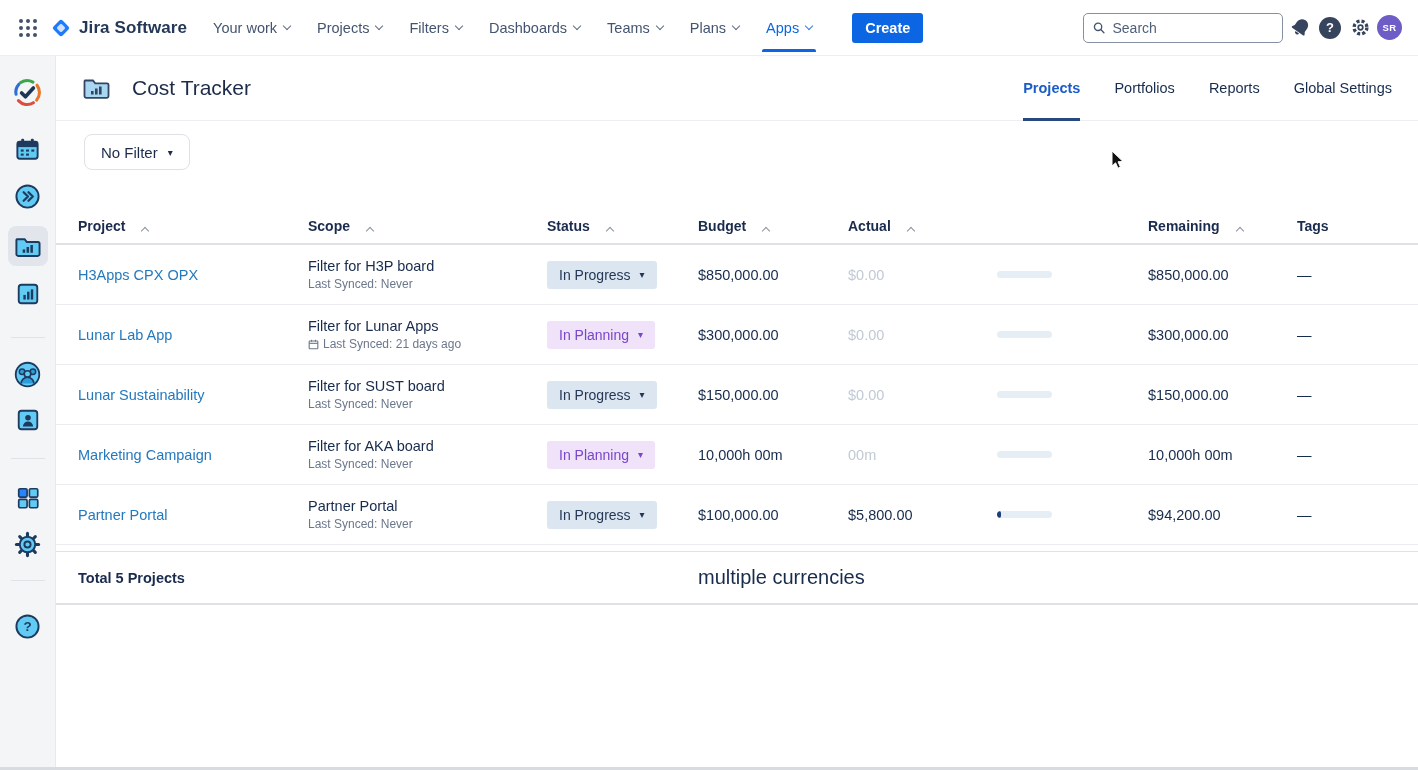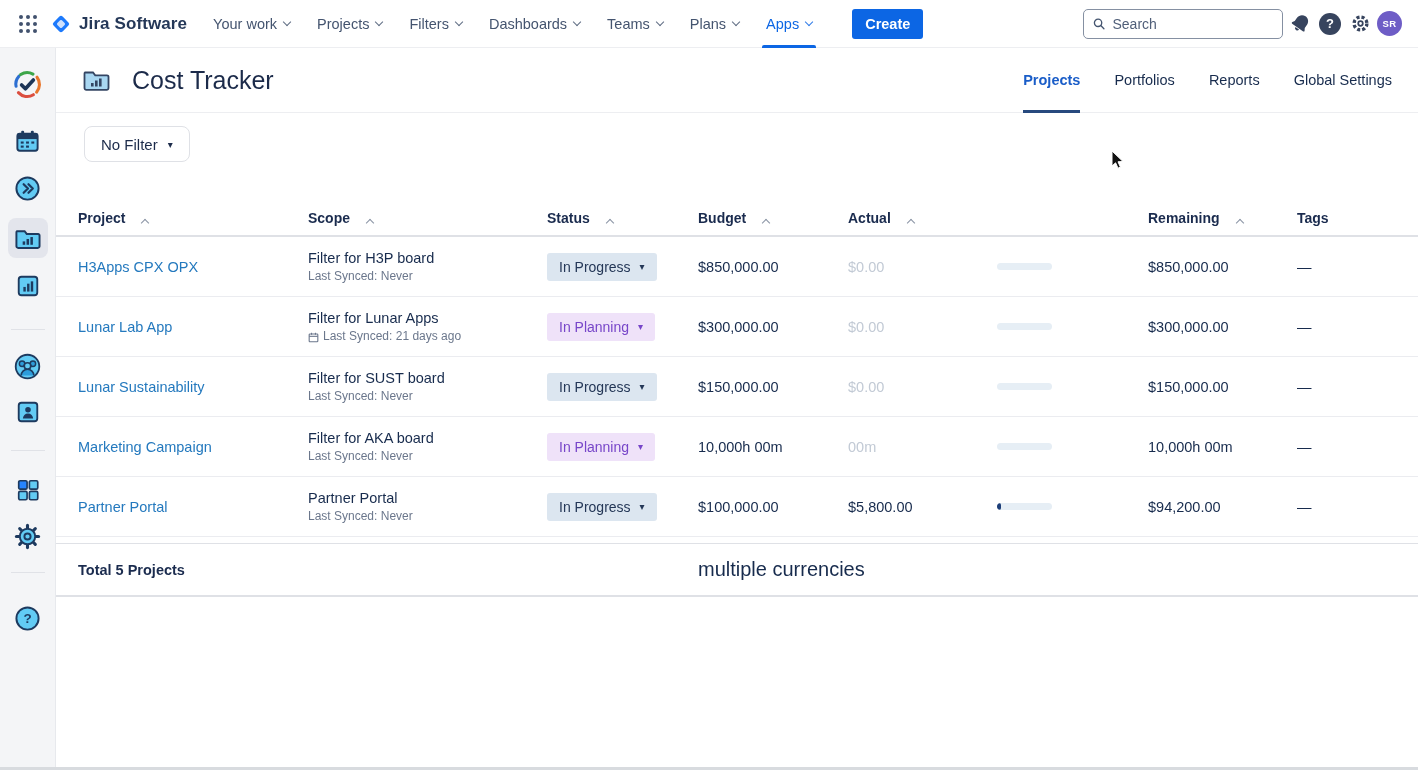--- a/index.html
+++ b/index.html
@@ -9,21 +9,21 @@
     --badge-planning-bg:#EFE2F9; --badge-planning-text:#7746C9;
     --avatar-purple:#6E5DC6; --icon-cyan:#62CBF4; --icon-navy:#1D3A5F;
     --text-dark:#172B4D; --text-mid:#44546F; --text-soft:#6B778C; --text-muted:#C2CAD5;
     --row-border:#EBECF0; --head-border:#DFE1E6; --sidebar-bg:#F4F5F7;
   }
   *{box-sizing:border-box;margin:0;padding:0}
   body{font-family:"Liberation Sans",sans-serif;background:#fff;color:var(--text-dark)}
   .app{position:relative;width:1418px;height:770px;background:#fff;overflow:hidden}
 
   
-  .topnav{height:48px;display:flex;align-items:center;border-bottom:1px solid #EDEEF1;padding:0 16px 0 14px;background:#fff}
+  .topnav{height:56px;display:flex;align-items:center;border-bottom:1px solid #EDEEF1;padding:0 16px 0 14px;background:#fff}
   .grid-btn{width:28px;height:28px;display:flex;align-items:center;justify-content:center;border:none;background:none;cursor:pointer;margin-right:8px}
   .brand{display:flex;align-items:center;gap:7px;margin-right:26px}
   .brand-text{font-size:17px;font-weight:600;color:#253858;letter-spacing:.1px}
   .nav-menu{display:flex;align-items:center;gap:27px;height:48px}
   .nav-item{position:relative;display:flex;align-items:center;height:48px;font-size:14.5px;color:var(--text-mid);cursor:pointer}
   .nav-item.active{color:var(--jira-blue);font-weight:500}
   .nav-item.active::after{content:"";position:absolute;left:-4px;right:-4px;bottom:0;height:3px;border-radius:2px 2px 0 0;background:var(--jira-blue)}
   .chev{display:inline-block;width:6px;height:6px;border-right:1.6px solid currentColor;border-bottom:1.6px solid currentColor;transform:rotate(45deg);margin-left:7px;margin-top:-4px;opacity:.85}
   .create-btn{margin-left:40px;background:var(--jira-blue);color:#fff;border:none;border-radius:3px;font-size:14.5px;font-weight:600;padding:7px 13px;cursor:pointer;font-family:inherit}
   .nav-right{margin-left:auto;display:flex;align-items:center;gap:4px}
@@ -40,42 +40,42 @@
   .sb-item{background:none;border:none;cursor:pointer;display:flex;align-items:center;justify-content:center;padding:0}
   .sb-tile{width:40px;height:40px;border-radius:8px}
   .sb-tile.active{background:#E3E5EC}
   .sb-divider{width:34px;height:1px;background:#E0E2E7;border:none}
 
   .content{flex:1;display:flex;flex-direction:column;background:#fff}
 
   
   .page-head{height:65px;display:flex;align-items:center;padding:0 26px 0 26px;border-bottom:1px solid #EDEEF1}
   .page-title-wrap{display:flex;align-items:center;gap:22px}
-  .page-title{font-size:25px;font-weight:500;color:#1C2B4A}
+  .page-title{font-size:21px;font-weight:500;color:#1C2B4A}
   .tabs{margin-left:auto;display:flex;gap:34px;height:65px;align-items:center}
   .tab{position:relative;height:65px;display:flex;align-items:center;font-size:14.5px;color:var(--text-dark);cursor:pointer}
   .tab.active{color:var(--active-tab-blue);font-weight:700}
   .tab.active::after{content:"";position:absolute;left:0;right:0;bottom:0;height:3px;background:var(--tab-underline)}
 
   
   .toolbar{display:flex;align-items:center;margin:13px 11px 0 28px;height:36px}
   .filter-btn{display:flex;align-items:center;gap:10px;height:36px;padding:0 16px;background:#fff;border:1px solid #DFE1E6;border-radius:8px;font-size:15px;font-weight:500;color:#1C2B4A;cursor:pointer;font-family:inherit}
   .filter-caret{font-size:10px;color:#1C2B4A}
   .create-project-btn{margin-left:auto;background:var(--tempo-button-navy);color:#fff;border:none;border-radius:6px;height:36px;padding:0 18px;font-size:15px;font-weight:700;cursor:pointer;font-family:inherit}
 
   
   .table{margin-top:38px}
   .tgrid{display:grid;grid-template-columns:230px 239px 151px 150px 149px 151px 149px 1fr;padding-left:22px;align-items:center}
   .thead{height:37px;border-bottom:2px solid var(--head-border)}
   .th{display:flex;align-items:flex-end;font-size:14px;font-weight:700;color:#1A2B4E;cursor:pointer}
   .sort-chev{display:inline-block;width:6px;height:6px;border-right:1.7px solid #8993A4;border-bottom:1.7px solid #8993A4;transform:rotate(-135deg);margin-left:17px;margin-top:4px}
   .trow{height:60px;border-bottom:1px solid var(--row-border)}
   .plink{font-size:14.5px;color:var(--link-blue);text-decoration:none;cursor:pointer}
   .scope-title{font-size:14.5px;color:var(--text-dark)}
-  .scope-sub{font-size:12px;color:var(--text-soft);margin-top:3px;display:flex;align-items:flex-end;gap:4px}
+  .scope-sub{font-size:12px;color:var(--text-soft);margin-top:3px;display:flex;align-items:center;gap:4px}
   .status-badge{display:inline-flex;align-items:center;gap:9px;border:none;border-radius:3px;padding:6px 12px;font-size:14px;cursor:pointer;font-family:inherit}
   .status-badge.st-progress{background:var(--badge-progress-bg);color:var(--badge-progress-text)}
   .status-badge.st-planning{background:var(--badge-planning-bg);color:var(--badge-planning-text)}
   .st-caret{font-size:10px;line-height:1}
   .num{font-size:14.5px;color:var(--text-dark)}
   .num.muted{color:var(--text-muted)}
   .pbar{width:55px;height:7px;border-radius:4px;background:#E6EEF5;overflow:hidden}
   .pfill{height:100%;background:#1D3E78;border-radius:4px}
   .tags-val{font-size:14.5px;color:var(--text-dark)}
 

